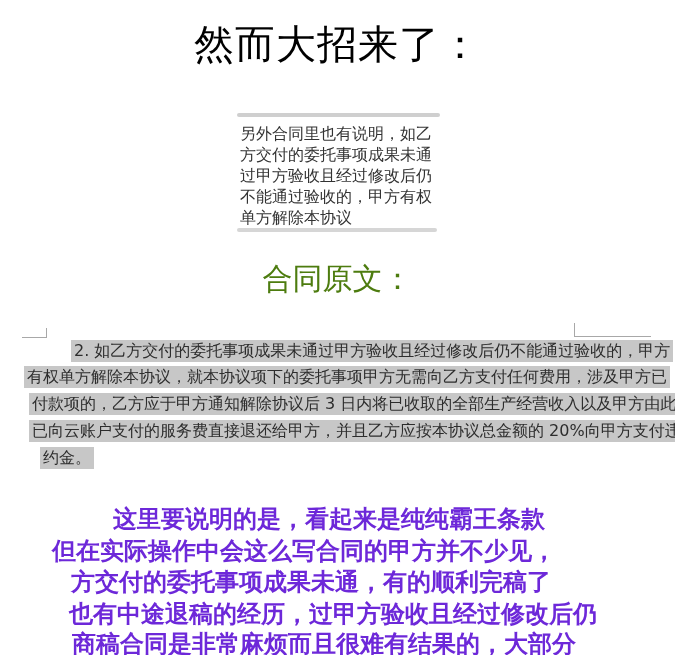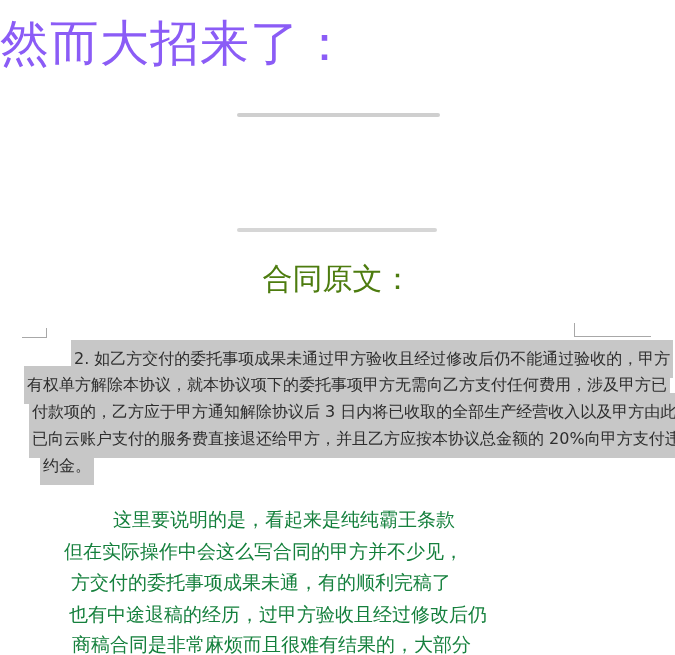--- a/index.html
+++ b/index.html
@@ -16,24 +16,25 @@
     overflow: hidden;
   }
 
   
   .headline {
     position: absolute;
     top: 8px;
     left: 0;
     right: 0;
     margin: 0;
-    font-size: 49px;
+    text-align: center;
+    font-size: 40px;
     font-weight: 400;
     letter-spacing: 1px;
-    color: #8b5cf6;
+    color: #000000;
     line-height: 72px;
     white-space: nowrap;
   }
 
   
   .quote-edge {
     position: absolute;
     background: #cfcfcf;
     border-radius: 2px;
   }
@@ -82,53 +83,60 @@
     border-bottom-width: 1px; border-left-width: 1px;
   }
   .hl-line {
     position: absolute;
     display: inline-block;
     background: #c7c7c7;
     color: #2d2d2d;
     font-size: 16px;
     line-height: 22px;
     height: 22px;
-    padding: 8px 3px;
+    padding: 0 3px;
     white-space: nowrap;
     letter-spacing: 0;
   }
   .hl-line.l1 { left: 71px; top: 340px; }
   .hl-line.l2 { left: 24px; top: 366px; }
   .hl-line.l3 { left: 29px; top: 393px; }
   .hl-line.l4 { left: 29px; top: 420px; }
   .hl-line.l5 { left: 40px; top: 447px; }
 
   
   .commentary-line {
     position: absolute;
-    font-size: 19px;
+    font-size: 24px;
     line-height: 31px;
-    color: #15803d;
+    color: #6d28d9;
     white-space: nowrap;
-    font-weight: 400;
+    font-weight: 700;
   }
   .commentary-line.c1 { left: 113px; top: 504px; }
-  .commentary-line.c2 { left: 64px;  top: 536px; }
+  .commentary-line.c2 { left: 52px;  top: 536px; }
   .commentary-line.c3 { left: 71px;  top: 567px; }
   .commentary-line.c4 { left: 69px;  top: 599px; }
   .commentary-line.c5 { left: 72px;  top: 629px; }
 </style>
 </head>
 <body>
 
 <div class="canvas">
 
   <h1 class="headline">然而大招来了：</h1>
 
   <div class="quote-edge top"></div>
+  <div class="quote-text">
+    <div>另外合同里也有说明，如乙</div>
+    <div>方交付的委托事项成果未通</div>
+    <div>过甲方验收且经过修改后仍</div>
+    <div>不能通过验收的，甲方有权</div>
+    <div>单方解除本协议</div>
+  </div>
   <div class="quote-edge bottom"></div>
 
   <div class="section-label">合同原文：</div>
 
   <div>
     <div class="cropmark left"></div>
     <div class="cropmark right"></div>
     <div class="hl-line l1">2. 如乙方交付的委托事项成果未通过甲方验收且经过修改后仍不能通过验收的，甲方</div>
     <div class="hl-line l2">有权单方解除本协议，就本协议项下的委托事项甲方无需向乙方支付任何费用，涉及甲方已</div>
     <div class="hl-line l3">付款项的，乙方应于甲方通知解除协议后 3 日内将已收取的全部生产经营收入以及甲方由此</div>

